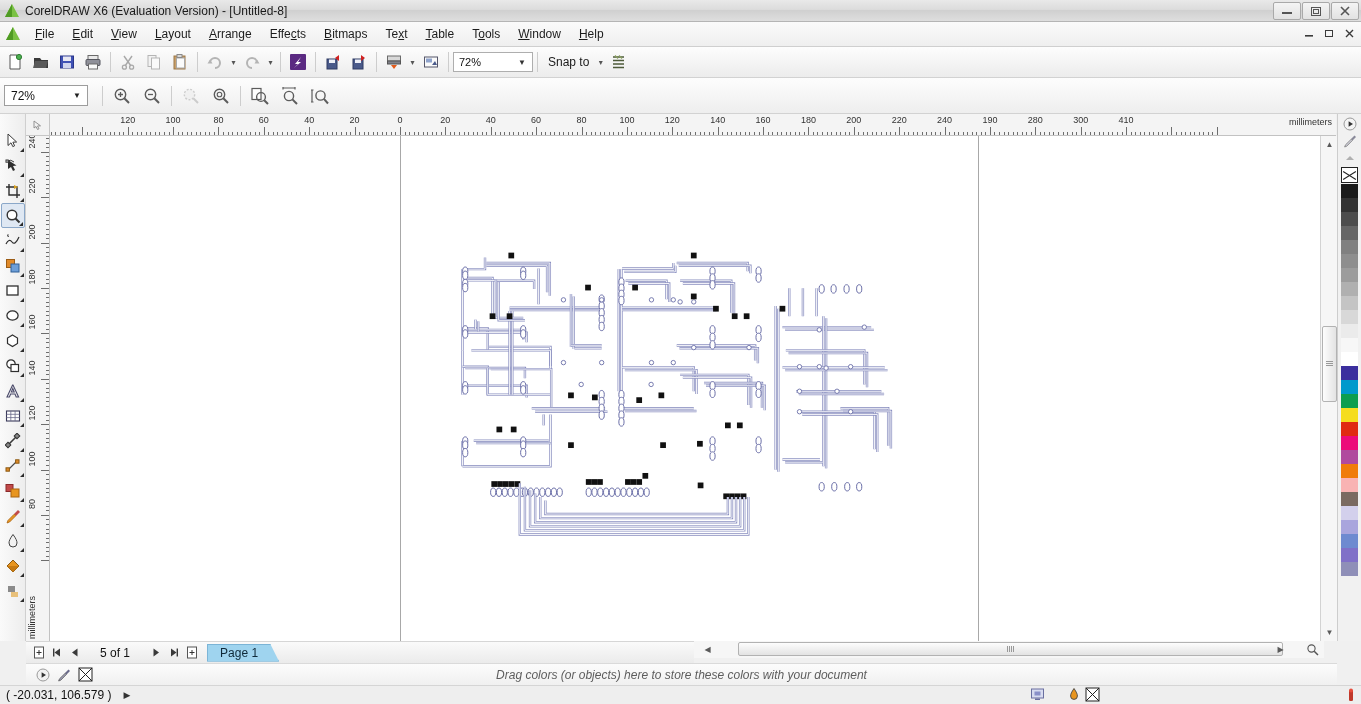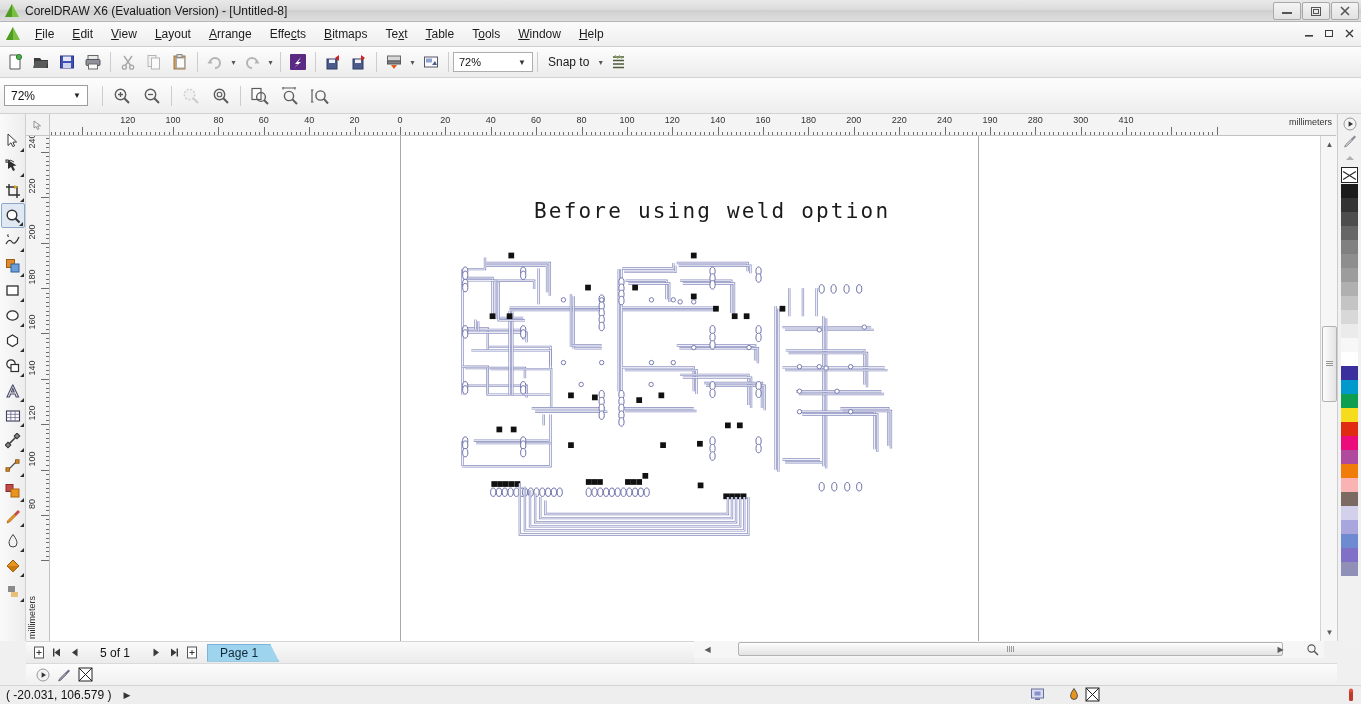--- a/index.html
+++ b/index.html
@@ -1047,21 +1047,20 @@
       <span class="tick" style="top: 16px; width: 8px;"></span>
       <span class="tick" style="top: 11px; width: 3px;"></span>
       <span class="tick" style="top: 7px; width: 3px;"></span>
       <span class="tick" style="top: 2px; width: 3px;"></span>
     </div>
 
   <div class="canvas-area">
     <div class="page-left-edge"></div>
     <div class="page-right-edge"></div>
 
-    <div class="drawing-title">Before using weld option</div>
 
     <div class="pcb">
       <svg id="pcbsvg" width="440" height="290" viewBox="0 0 440 290">
           <polyline points="7.503875968992248,21.147286821705425 7.503875968992248,102.32558139534883" fill="none" stroke="#8a8fc0" stroke-width="2.4" stroke-linejoin="miter" stroke-linecap="butt"></polyline>
           <polyline points="7.503875968992248,21.147286821705425 7.503875968992248,102.32558139534883" fill="none" stroke="#ffffff" stroke-width="0.9"></polyline>
           <polyline points="7.503875968992248,102.32558139534883 7.503875968992248,146.66666666666666" fill="none" stroke="#8a8fc0" stroke-width="2.4" stroke-linejoin="miter" stroke-linecap="butt"></polyline>
           <polyline points="7.503875968992248,102.32558139534883 7.503875968992248,146.66666666666666" fill="none" stroke="#ffffff" stroke-width="0.9"></polyline>
           <polyline points="10.232558139534884,21.147286821705425 30.015503875968992,21.147286821705425 30.015503875968992,15.007751937984496" fill="none" stroke="#8a8fc0" stroke-width="2.4" stroke-linejoin="miter" stroke-linecap="butt"></polyline>
           <polyline points="10.232558139534884,21.147286821705425 30.015503875968992,21.147286821705425 30.015503875968992,15.007751937984496" fill="none" stroke="#ffffff" stroke-width="0.9"></polyline>
           <polyline points="30.015503875968992,15.007751937984496 30.015503875968992,9.550387596899224" fill="none" stroke="#8a8fc0" stroke-width="2.4" stroke-linejoin="miter" stroke-linecap="butt"></polyline>
@@ -1465,20 +1464,21 @@
           <path d="M8.2 5.2 L2.5 10.8 L1.6 13 L3.8 12.2 L9.4 6.5 Z" fill="#9a9ab0" stroke="#555" stroke-width="0.7"></path>
         </svg>
       </div>
       <div class="db-btn">
         <svg width="15" height="15" viewBox="0 0 15 15">
           <rect x="1" y="1" width="13" height="13" fill="#fff" stroke="#222"></rect>
           <path d="M1 1 L14 14 M14 1 L1 14" stroke="#222" stroke-width="1"></path>
         </svg>
       </div>
     </div>
+    <div class="dragbar-hint">Drag colors (or objects) here to store these colors with your document</div>
   </div>
 
   <div class="palette" id="palette">
     <div class="pal-top-btn">
       <svg width="14" height="14" viewBox="0 0 14 14">
         <circle cx="7" cy="7" r="6" fill="#f4f4f4" stroke="#9a9a9a"></circle>
         <path d="M5.6 4.2 L10 7 L5.6 9.8 Z" fill="#333"></path>
       </svg>
     </div>
     <div class="pal-top-btn">

